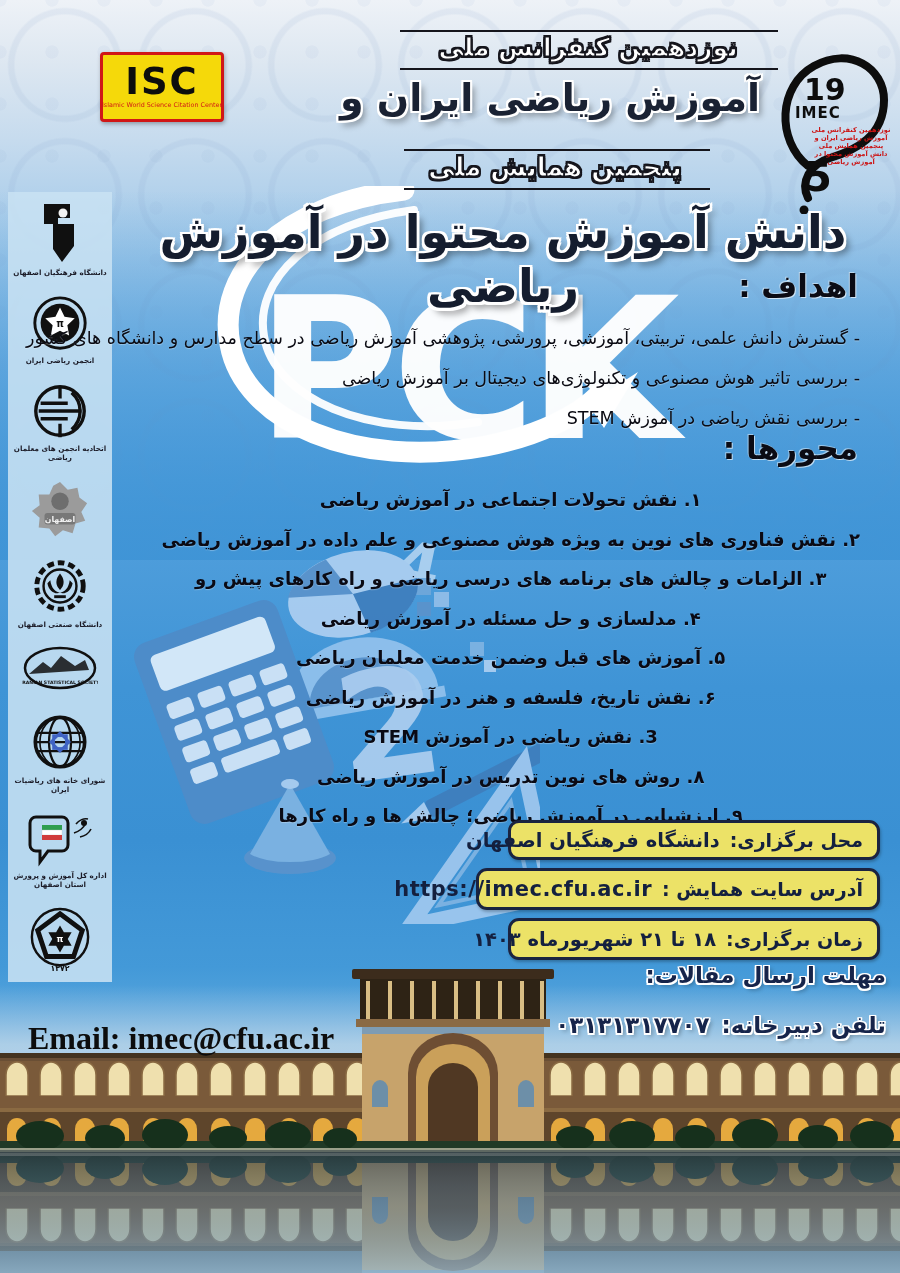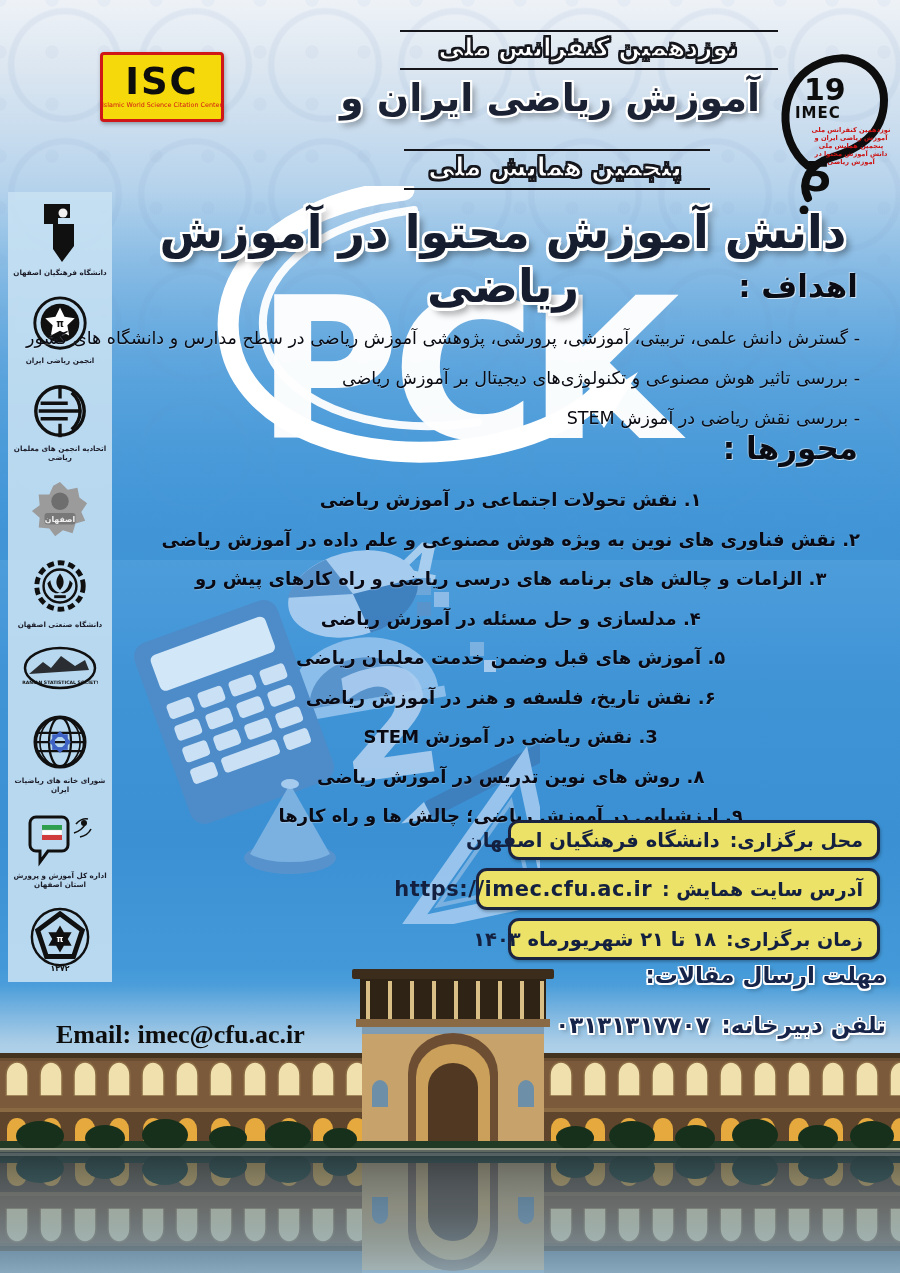--- a/index.html
+++ b/index.html
@@ -112,21 +112,21 @@
   .foot-line{
     position:absolute;z-index:3;direction:rtl;display:flex;gap:12px;align-items:baseline;
     font-weight:bold;color:#16244a;
     text-shadow:-1.5px -1.5px 0 #fff,1.5px -1.5px 0 #fff,-1.5px 1.5px 0 #fff,1.5px 1.5px 0 #fff,0 -1.5px 0 #fff,0 1.5px 0 #fff,-1.5px 0 0 #fff,1.5px 0 0 #fff,3px 3px 4px rgba(0,0,0,.3);
   }
   .deadline{right:14px;top:962px;font-size:23px;}
   .phone{right:14px;top:1012px;font-size:23px;}
   .email{
     position:absolute;left:28px;top:1020px;z-index:3;
     font-family:"Liberation Serif","DejaVu Serif",serif;
-    font-size:26px;font-weight:bold;color:#0d0d0d;margin-left:28px;
+    font-size:32px;font-weight:bold;color:#0d0d0d;
   }
 </style>
 </head>
 <body>
 
 <div class="poster">
 
   <div class="pattern"></div>
   <div class="pattern-fade"></div>
 

